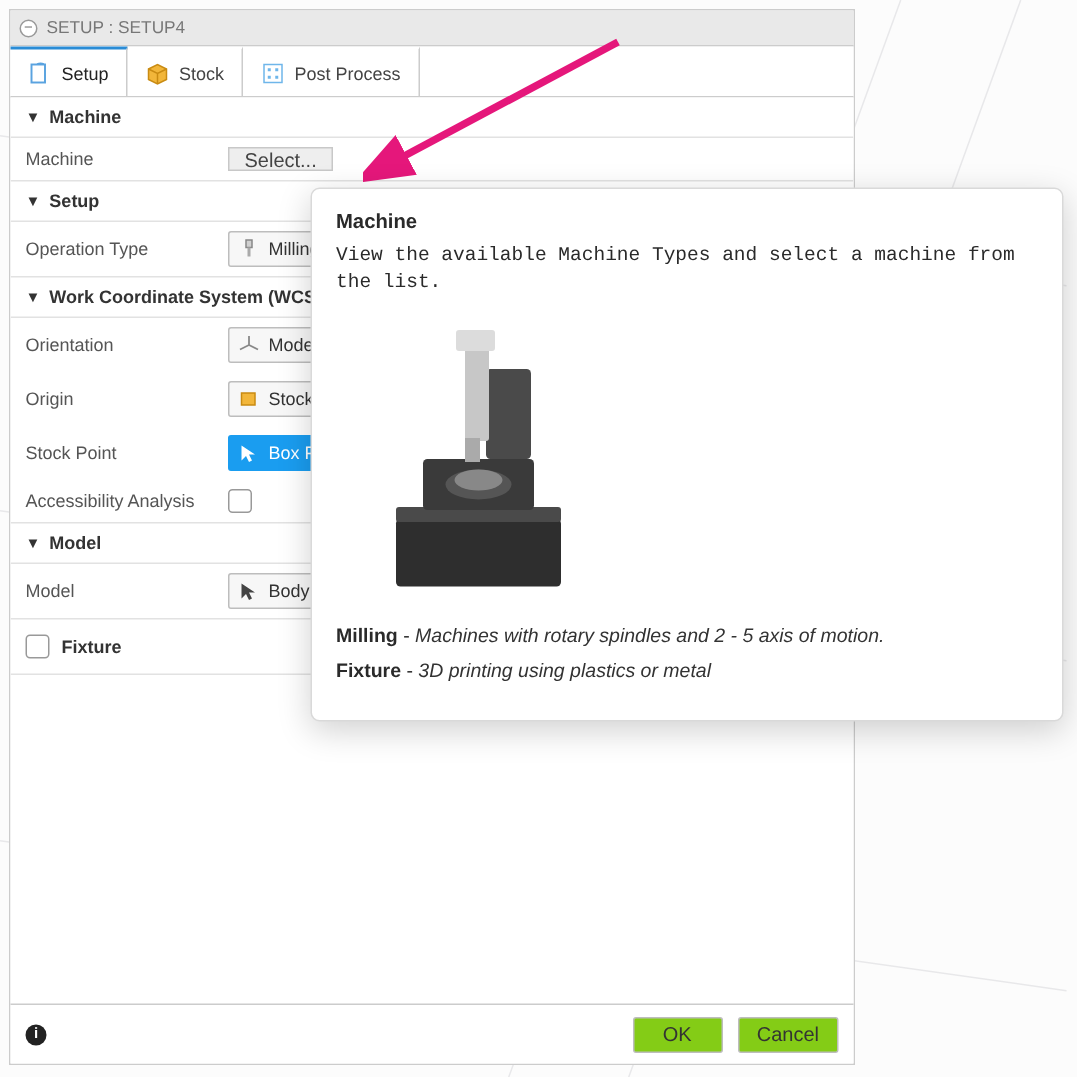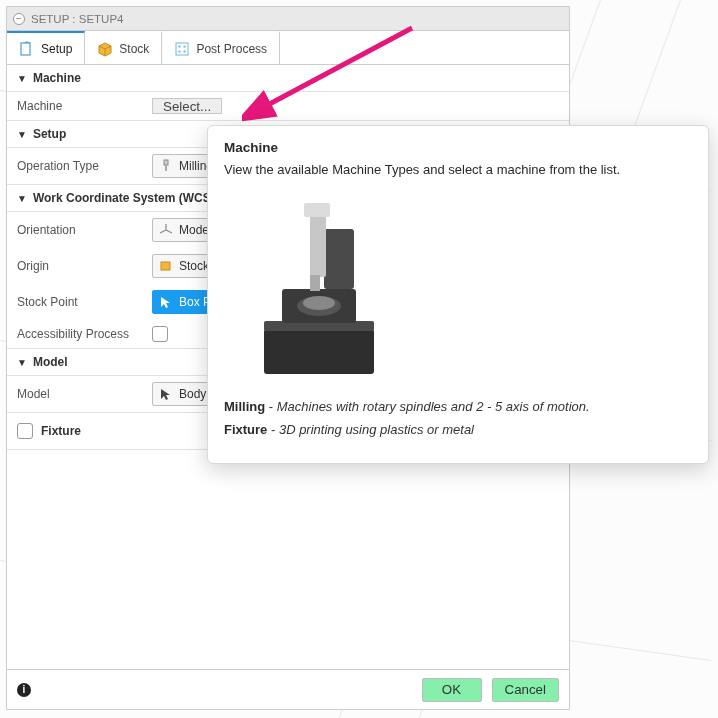--- a/index.html
+++ b/index.html
@@ -124,21 +124,21 @@
     border-top: 1px solid #ccc;
     background: #fff;
     display: flex; align-items: center;
     padding: 0 10px;
     gap: 10px;
   }
   .footer .spacer { flex: 1; }
   .btn {
     height: 24px; min-width: 60px;
     border: 1px solid #bdbdbd;
-    background: #86efac;
+    background: #84cc16;
     color: #333;
     padding: 0 12px;
     border-radius: 2px;
     cursor: pointer;
   }
   .info-dot {
     width: 14px; height: 14px; border-radius: 50%;
     background: #222; color: #fff;
     display:inline-flex; align-items:center; justify-content:center;
     font-weight: bold; font-size: 10px;
@@ -158,21 +158,21 @@
     width: 502px;
     background: #fff;
     border: 1px solid #d9d9d9;
     border-radius: 6px;
     box-shadow: 0 6px 22px rgba(0,0,0,0.18);
     padding: 14px 16px 18px 16px;
     font-size: 13px;
     color: #2a2a2a;
   }
   .popup h4 { margin: 0 0 6px 0; font-size: 13.5px; font-weight: 700; }
-  .popup p { margin: 0 0 10px 0; line-height: 1.35; }
+  .popup p { margin: 0 0 10px 0; line-height: 1.35; font-family: Liberation Mono, monospace; }
   .popup .img-wrap {
     width: 180px; height: 200px;
     margin: 4px 0 10px 10px;
     display:flex; align-items:center; justify-content:center;
   }
   .popup .def { margin: 8px 0; }
   .popup .def b { font-weight: 700; }
   .popup .def i { font-style: italic; color: #333; }
   
   .arrow-svg {
@@ -290,21 +290,21 @@
       <span class="drop blue">
         <span class="di">
           <svg viewBox="0 0 14 14">
               <path d="M2 2 L2 12 L5 9 L7 13 L9 12 L7 8 L11 8 Z" fill="#fff"></path>
             </svg>
         </span>
         <span>Box Po</span>
       </span>
     </div>
     <div class="row">
-      <span class="label">Accessibility Process</span>
+      <span class="label">Accessibility Analysis</span>
       <span class="check"></span>
     </div>
 
     <div class="section-hdr">
       <span class="tri">▼</span>
       <span>Model</span>
     </div>
     <div class="row">
       <span class="label">Model</span>
       <span class="drop">

